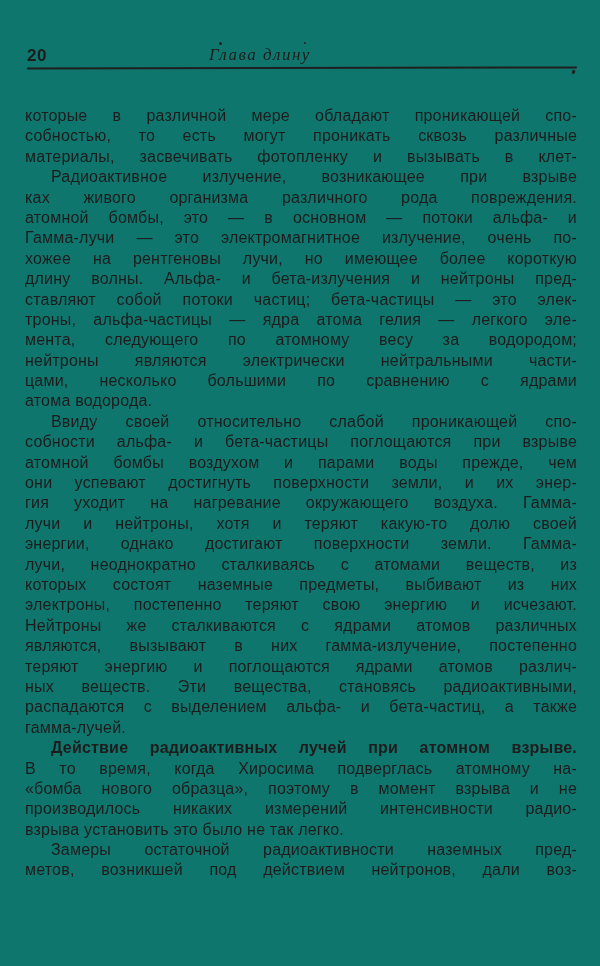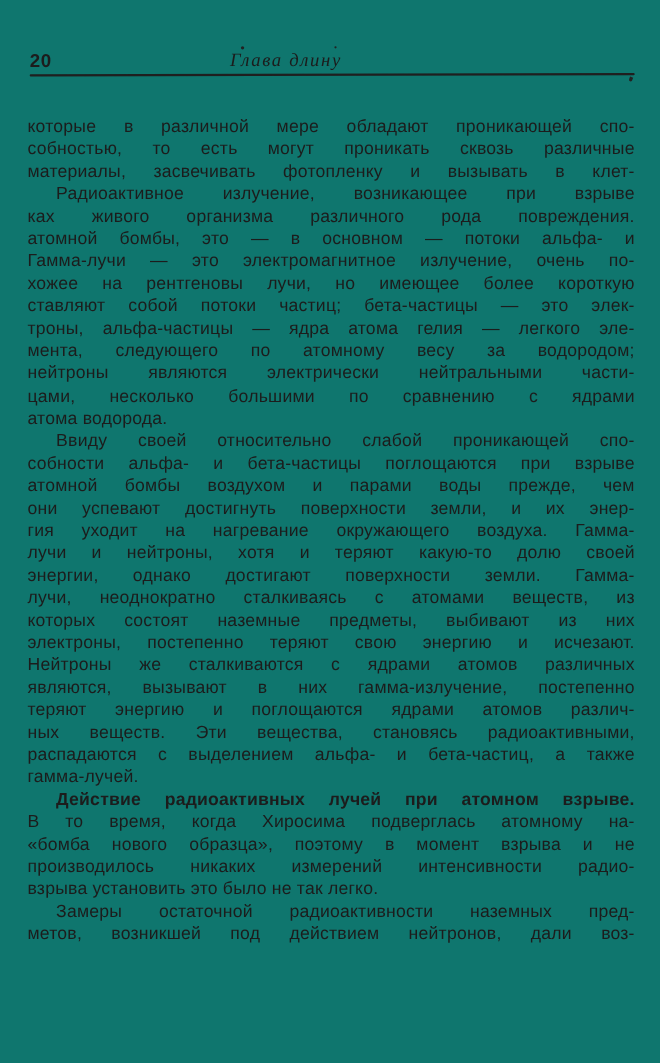--- a/index.html
+++ b/index.html
@@ -93,20 +93,21 @@
 
   <main class="text">
       <div class="line">которые в различной мере обладают проникающей спо-</div>
       <div class="line">собностью, то есть могут проникать сквозь различные</div>
       <div class="line">материалы, засвечивать фотопленку и вызывать в клет-</div>
       <div class="line indent">Радиоактивное излучение, возникающее при взрыве</div>
       <div class="line">ках живого организма различного рода повреждения.</div>
       <div class="line">атомной бомбы, это — в основном — потоки альфа- и</div>
       <div class="line">Гамма-лучи — это электромагнитное излучение, очень по-</div>
       <div class="line">хожее на рентгеновы лучи, но имеющее более короткую</div>
+      <div class="line">длину волны. Альфа- и бета-излучения и нейтроны пред-</div>
       <div class="line">ставляют собой потоки частиц; бета-частицы — это элек-</div>
       <div class="line">троны, альфа-частицы — ядра атома гелия — легкого эле-</div>
       <div class="line">мента, следующего по атомному весу за водородом;</div>
       <div class="line">нейтроны являются электрически нейтральными части-</div>
       <div class="line">цами, несколько большими по сравнению с ядрами</div>
       <div class="line last">атома водорода.</div>
       <div class="line indent">Ввиду своей относительно слабой проникающей спо-</div>
       <div class="line">собности альфа- и бета-частицы поглощаются при взрыве</div>
       <div class="line">атомной бомбы воздухом и парами воды прежде, чем</div>
       <div class="line">они успевают достигнуть поверхности земли, и их энер-</div>

